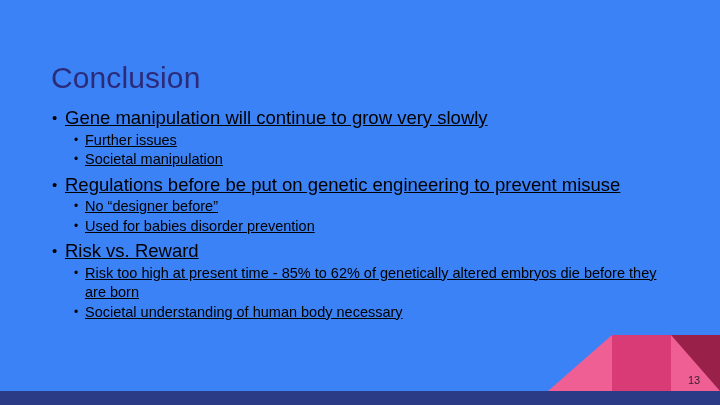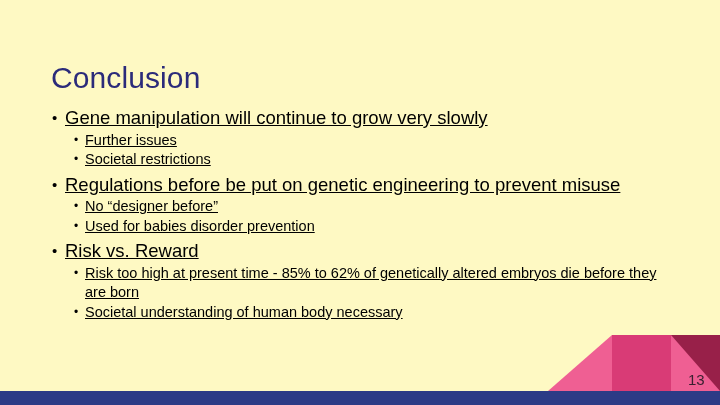--- a/index.html
+++ b/index.html
@@ -4,21 +4,21 @@
 <style>
   html, body {
     margin: 0;
     padding: 0;
     background: #ffffff;
   }
   #slide {
     position: relative;
     width: 720px;
     height: 405px;
-    background: #fef9c3;
+    background: #3b82f6;
     overflow: hidden;
     font-family: "Liberation Sans", sans-serif;
     -webkit-font-smoothing: antialiased;
   }
 
   
   #slide-title {
     position: absolute;
     left: 51px;
     top: 40px;
@@ -128,21 +128,21 @@
     width: 49px;
     height: 56px;
     background: #982049;
     clip-path: polygon(100% 0, 100% 100%, 0 0);
   }
   
   #page-number {
     position: absolute;
     left: 688px;
     top: 374px;
-    font-size: 15px;
+    font-size: 11px;
     line-height: 12px;
     color: #3a2030;
     font-family: "Liberation Sans", sans-serif;
   }
 </style>
 </head>
 <body>
 
 <div id="slide">
 
@@ -154,21 +154,21 @@
       <div class="bullet lvl1">
         <span class="marker">•</span>
         <span class="btext">Gene manipulation will continue to grow very slowly</span>
       </div>
       <div class="bullet lvl2">
         <span class="marker">•</span>
         <span class="btext">Further issues</span>
       </div>
       <div class="bullet lvl2">
         <span class="marker">•</span>
-        <span class="btext">Societal restrictions</span>
+        <span class="btext">Societal manipulation</span>
       </div>
     </div>
 
     <div class="group group-2">
       <div class="bullet lvl1">
         <span class="marker">•</span>
         <span class="btext">Regulations before be put on genetic engineering to prevent misuse</span>
       </div>
       <div class="bullet lvl2">
         <span class="marker">•</span>

